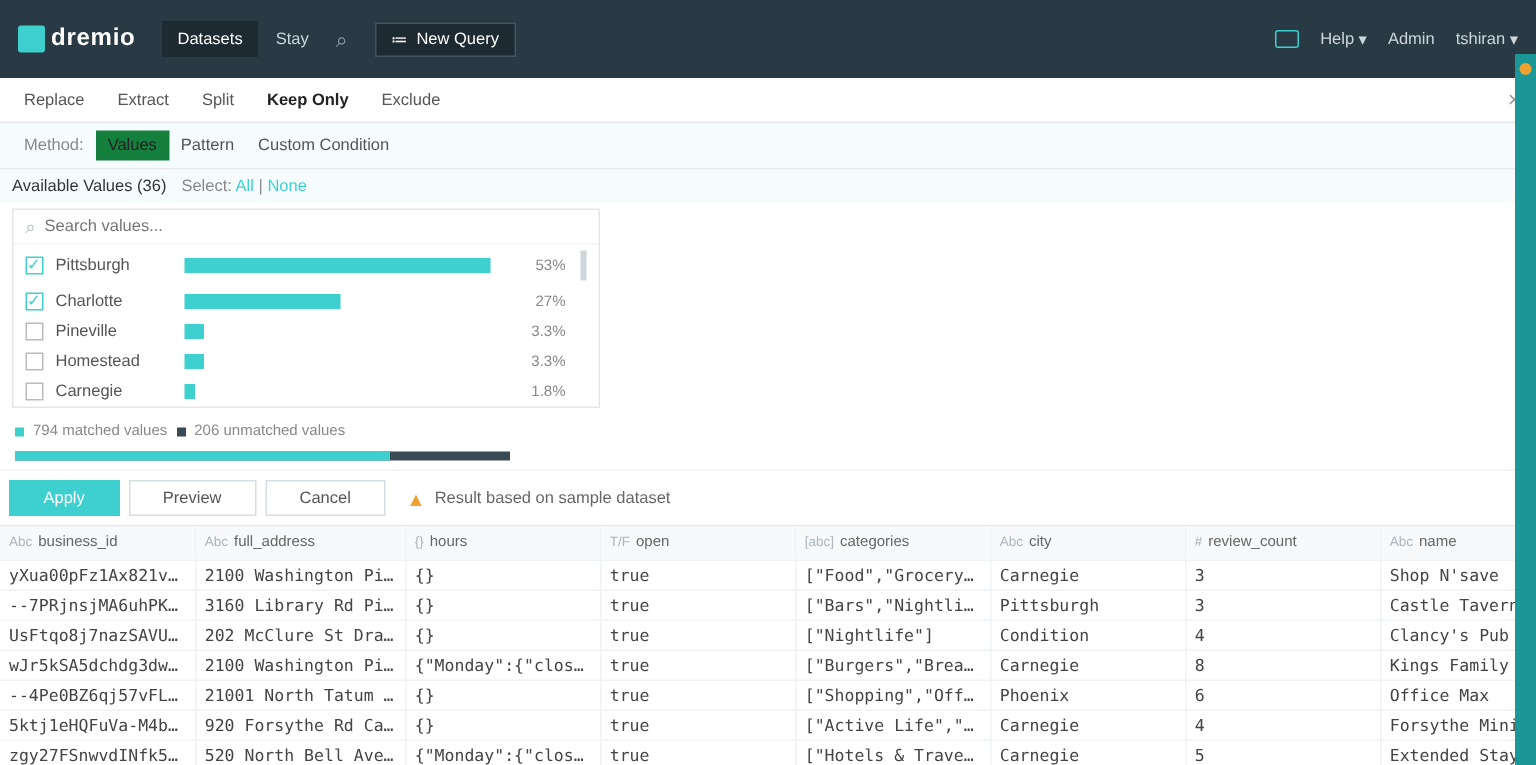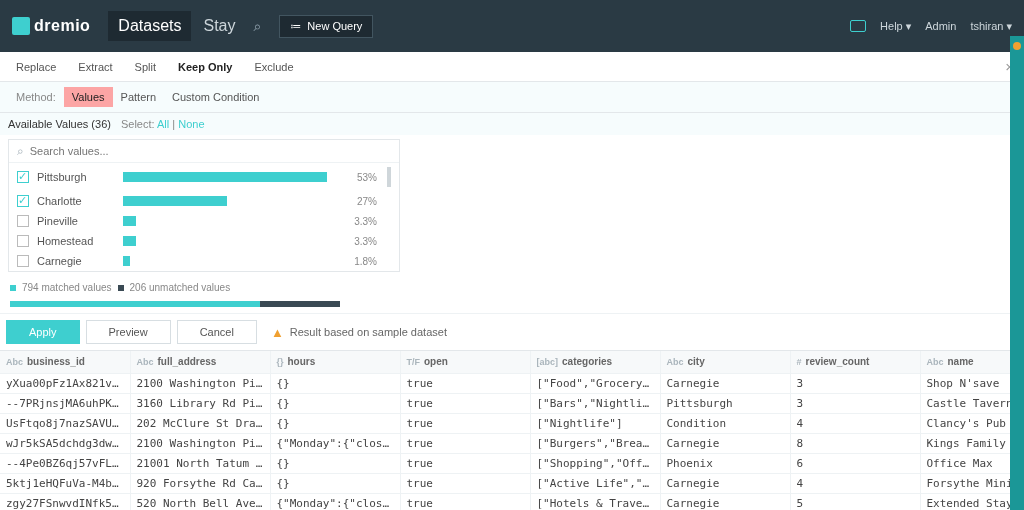--- a/index.html
+++ b/index.html
@@ -1,34 +1,34 @@
 <!DOCTYPE html>
 <html><head>
 <meta charset="utf-8">
 <style>
 *{box-sizing:border-box;margin:0;padding:0;font-family:-apple-system,BlinkMacSystemFont,"Segoe UI",Arial,sans-serif}
 body{background:#fff;font-size:12px;color:#333;width:1024px;height:510px;overflow:hidden;position:relative}
 .topbar{height:52px;background:#2a3a44;display:flex;align-items:center;padding:0 12px;color:#fff}
 .logo{font-size:16px;font-weight:600;letter-spacing:.5px;display:flex;align-items:center;gap:4px}
 .logo-icon{width:18px;height:18px;background:#3ecfcf;border-radius:2px;position:relative}
 .top-nav{display:flex;gap:2px;margin-left:18px}
-.top-nav-item{padding:6px 10px;font-size:16px;color:#cdd6db;cursor:pointer}
+.top-nav-item{padding:6px 10px;font-size:11px;color:#cdd6db;cursor:pointer}
 .top-nav-item.active{background:#1e2a32;color:#fff}
 .search-top-icon{margin-left:8px;color:#8fa1ad;font-size:14px;cursor:pointer}
 .new-query{margin-left:18px;background:#1e2a32;border:1px solid #425560;padding:4px 10px;font-size:11px;color:#fff;display:flex;align-items:center;gap:6px;cursor:pointer}
 .top-right{margin-left:auto;display:flex;align-items:center;gap:14px;font-size:11px;color:#cdd6db}
 .feedback-icon{width:16px;height:12px;border:1px solid #3ecfcf;border-radius:2px}
 .dd{display:flex;align-items:flex-start;gap:3px}
 .transform-tabs{height:30px;background:#fff;border-bottom:1px solid #e3e7ea;display:flex;align-items:center;gap:2px;padding:0 6px;position:relative}
 .ttab{padding:5px 10px;font-size:11px;color:#555;cursor:pointer}
 .ttab.active{font-weight:600;color:#222}
 .close-x{position:absolute;right:10px;color:#999;font-size:15px;cursor:pointer}
 .method-row{background:#f6fcfd;border-bottom:1px solid #e3e7ea;display:flex;align-items:center;padding:5px 8px;gap:0}
 .mtab{padding:4px 8px;font-size:11px;color:#555;cursor:pointer}
-.mtab.active{background:#fca5a5;color:#222;font-weight:500}
+.mtab.active{background:#15803d;color:#222;font-weight:500}
 .avail-row{background:#f6fcfd;padding:5px 8px;font-size:11px;display:flex;align-items:center;gap:10px}
 .avail-row .links a{color:#3ecfcf;text-decoration:none;font-size:11px}
 .avail-row .links span{color:#888}
 .values-panel{margin:4px 8px 6px;border:1px solid #e3e7ea;background:#fff;width:392px}
 .search-values{display:flex;align-items:center;padding:4px 8px;border-bottom:1px solid #eef2f4}
 .search-values input{border:none;outline:none;font-size:11px;flex:1;color:#666}
 .search-ico{color:#aab5bc;margin-right:6px;font-size:12px}
 .value-row{display:flex;align-items:center;padding:4px 8px;gap:8px;font-size:11px}
 .chk{width:12px;height:12px;border:1px solid #bbb;background:#fff;flex-shrink:0;position:relative}
 .chk.checked{border-color:#3ecfcf}
@@ -43,21 +43,21 @@
 .mbar{margin:4px 10px 6px;height:6px;background:#3a4a54;width:330px;position:relative}
 .mbar .seg1{position:absolute;left:0;top:0;height:6px;background:#3ecfcf;width:250px}
 .action-row{display:flex;align-items:center;gap:6px;padding:6px 6px;border-top:1px solid #eef2f4}
 .btn{padding:5px 22px;font-size:11px;border:1px solid #d7dee2;background:#fff;color:#555;cursor:pointer}
 .btn.primary{background:#3ecfcf;border-color:#3ecfcf;color:#fff}
 .result-note{display:flex;align-items:center;gap:6px;margin-left:8px;font-size:11px;color:#666}
 .warn-ico{color:#f0a030;font-size:13px}
 .table-wrap{border-top:1px solid #e3e7ea;overflow:hidden}
 table{border-collapse:collapse;width:100%;table-layout:fixed}
 th,td{border-right:1px solid #eef2f4;border-bottom:1px solid #eef2f4;padding:3px 6px;font-size:11px;text-align:left;white-space:nowrap;overflow:hidden;text-overflow:ellipsis;font-family:Menlo,Consolas,monospace}
-th{background:#f7f9fa;font-weight:700;color:#666;font-family:-apple-system,Arial,sans-serif;font-size:10px;position:relative;height:22px}
+th{background:#f7f9fa;font-weight:400;color:#666;font-family:-apple-system,Arial,sans-serif;font-size:10px;position:relative;height:22px}
 th .type-ico{color:#aab5bc;font-size:9px;margin-right:4px}
 td{color:#444;height:17px}
 .right-strip{position:absolute;right:0;top:36px;width:14px;height:474px;background:#1b9797}
 .right-strip .o{width:8px;height:8px;border-radius:50%;background:#f0a030;margin:6px auto}
 </style>
 </head>
 <body>
 
 <div class="topbar">
   <div class="logo">

